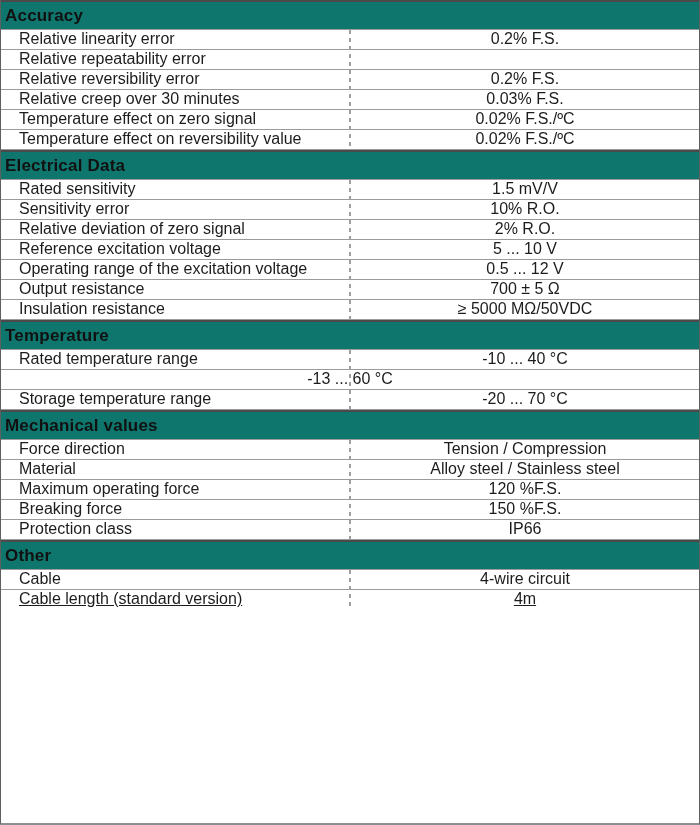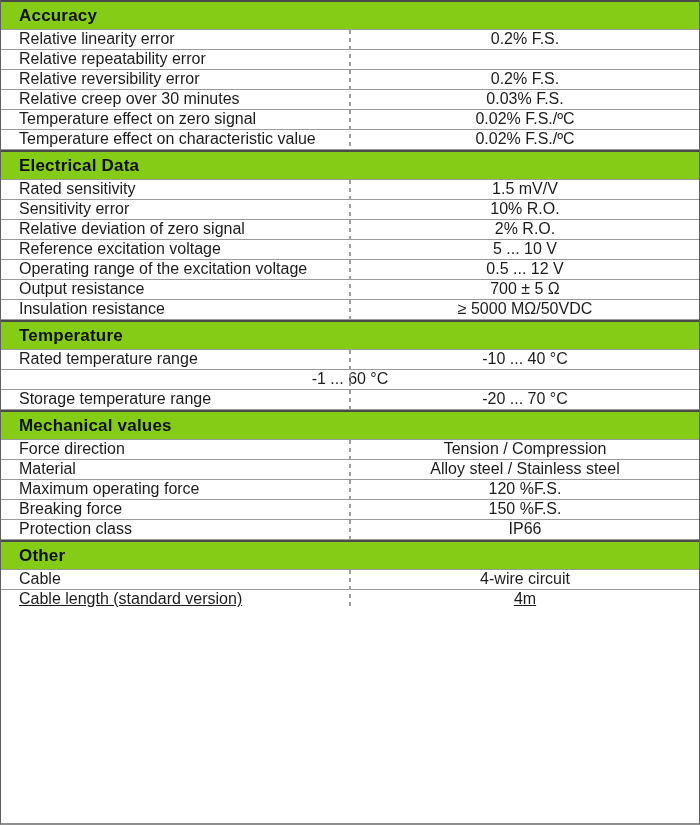--- a/index.html
+++ b/index.html
@@ -14,26 +14,26 @@
     box-sizing: border-box;
     border-left: 1px solid #5f5f5f;
     border-right: 1px solid #5f5f5f;
     border-bottom: 2px solid #8f8f8f;
     background: #ffffff;
     overflow: hidden;
   }
   .section-header {
     box-sizing: border-box;
     height: 30px;
-    background: #84cc16;
+    background: #0f766e;
     border-top: 2px solid #4a4a4a;
     border-bottom: 1px solid #9b9b9b;
     display: flex;
     align-items: center;
-    padding-left: 18px;
+    padding-left: 4px;
   }
   .section-title {
     font-size: 17px;
     font-weight: 700;
     color: #111111;
     letter-spacing: 0.2px;
   }
   .section-rows {
     position: relative;
   }
@@ -104,21 +104,21 @@
     <div class="row-label">Relative creep over 30 minutes</div>
     <div class="row-value">0.03% F.S.</div>
   </div>
 
   <div class="spec-row">
     <div class="row-label">Temperature effect on zero signal</div>
     <div class="row-value">0.02% F.S./ºC</div>
   </div>
 
   <div class="spec-row">
-    <div class="row-label">Temperature effect on characteristic value</div>
+    <div class="row-label">Temperature effect on reversibility value</div>
     <div class="row-value">0.02% F.S./ºC</div>
   </div>
 </div>
   </section>
 
   <section class="section">
     <div class="section-header">
       <span class="section-title">Electrical Data</span>
     </div>
     <div class="section-rows">
@@ -164,21 +164,21 @@
     <div class="section-header">
       <span class="section-title">Temperature</span>
     </div>
     <div class="section-rows">
   <div class="spec-row">
     <div class="row-label">Rated temperature range</div>
     <div class="row-value">-10 ... 40 °C</div>
   </div>
 
   <div class="spec-row">
-    <div class="row-value">-1 ... 60 °C</div>
+    <div class="row-value">-13 ... 60 °C</div>
   </div>
 
   <div class="spec-row">
     <div class="row-label">Storage temperature range</div>
     <div class="row-value">-20 ... 70 °C</div>
   </div>
 </div>
   </section>
 
   <section class="section">

